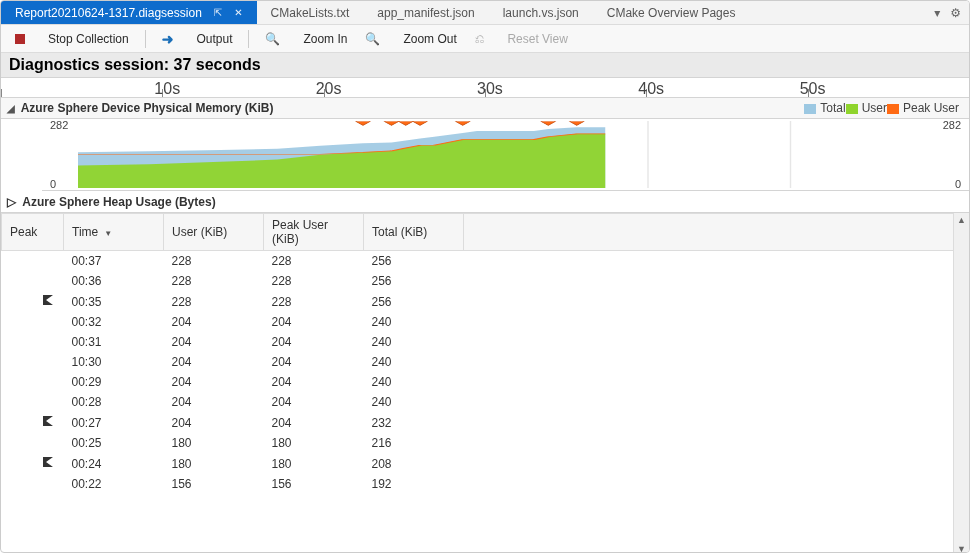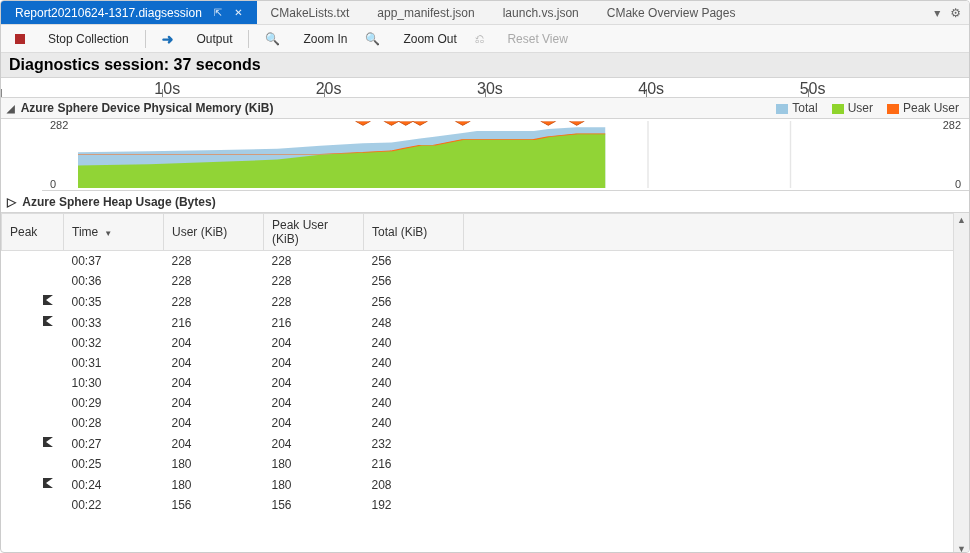--- a/index.html
+++ b/index.html
@@ -105,21 +105,21 @@
       background:#f7f7f7;
       padding:3px 6px;
       font-weight:600;
       color:#333;
       border-bottom:1px solid #d4d4d4;
       position:relative;
     }
     .chart-title .caret { font-size:10px; color:#555;}
     .legend {
       position:absolute; right:10px; top:3px;
-      display:flex; gap:14px; font-weight:400; color:#444;padding-left:24px;
+      display:flex; gap:0; font-weight:400; color:#444;padding-left:24px;
     }
     .legend span.sw { display:inline-block; width:12px; height:10px; margin-right:4px; vertical-align:middle;}
     .chart-area {
       position:relative;
       height:72px;
       background:#fff;
       border-bottom:1px solid #d4d4d4;
       margin-left:41px;
     }
     .chart-area .ylab {
@@ -334,30 +334,20 @@
           <td class="peak"><span class="flag"><svg width="12" height="12" viewBox="0 0 12 12">
                 <polygon points="1,1 11,1 4,6 11,11 1,11" fill="#333"></polygon>
               </svg></span></td>
           <td>00:35</td>
           <td>228</td>
           <td>228</td>
           <td>256</td>
           <td></td>
         </tr>
         <tr>
-          <td class="peak"><span class="flag"><svg width="12" height="12" viewBox="0 0 12 12">
-                <polygon points="1,1 11,1 4,6 11,11 1,11" fill="#333"></polygon>
-              </svg></span></td>
-          <td>00:33</td>
-          <td>216</td>
-          <td>216</td>
-          <td>248</td>
-          <td></td>
-        </tr>
-        <tr>
           <td class="peak"></td>
           <td>00:32</td>
           <td>204</td>
           <td>204</td>
           <td>240</td>
           <td></td>
         </tr>
         <tr>
           <td class="peak"></td>
           <td>00:31</td>

